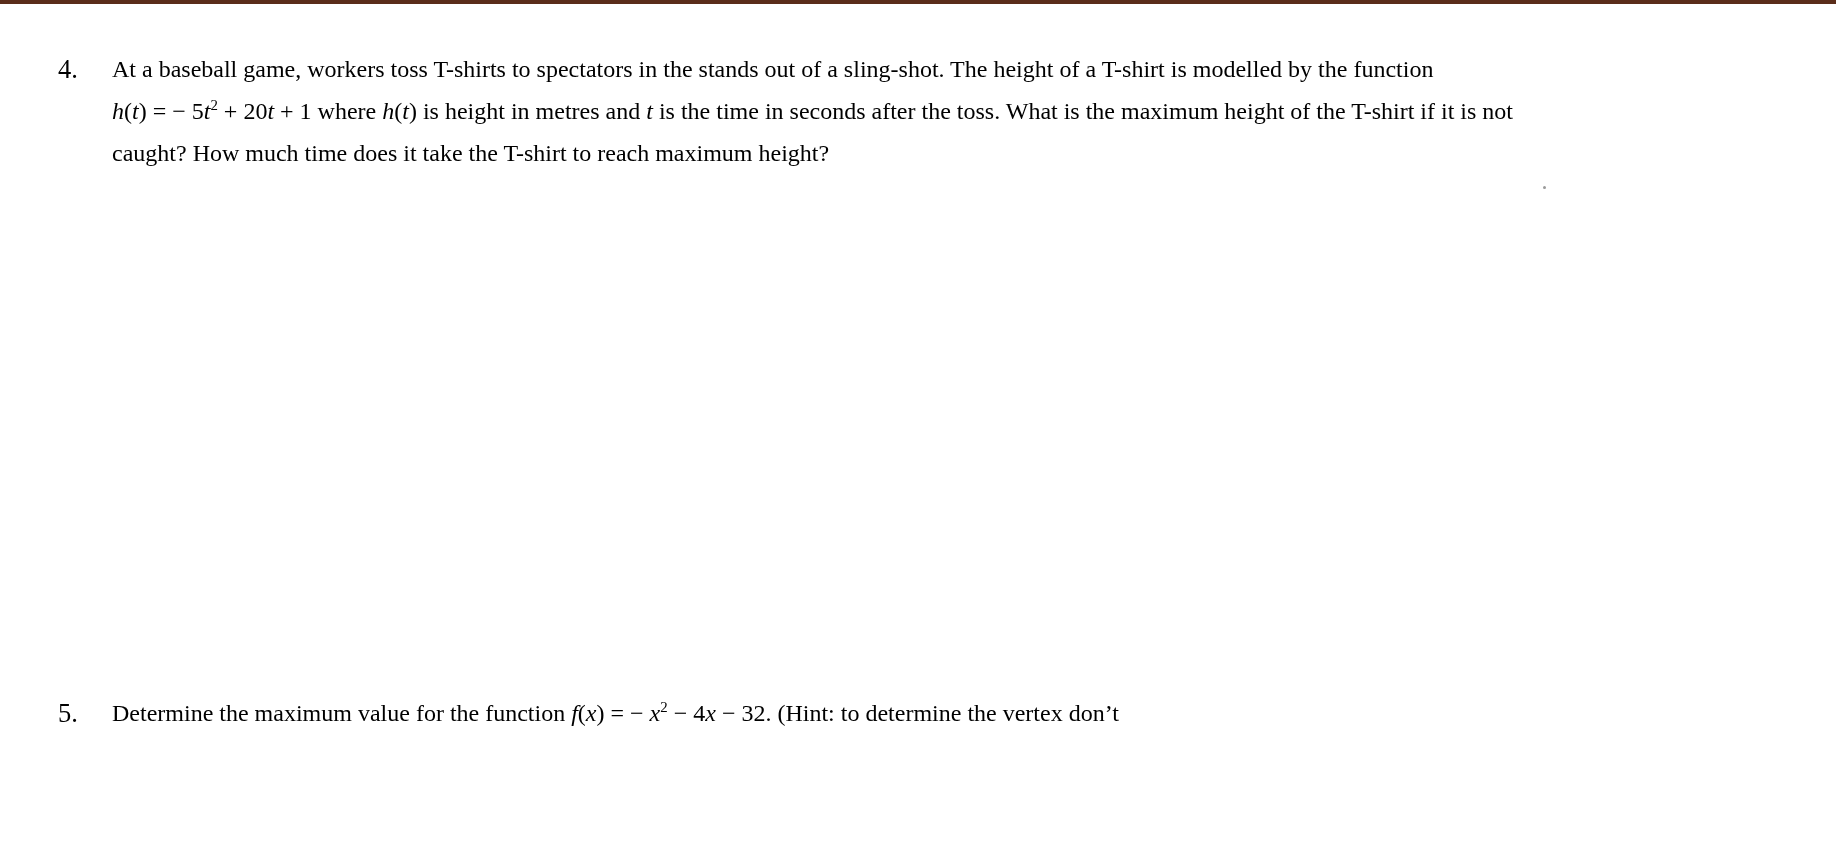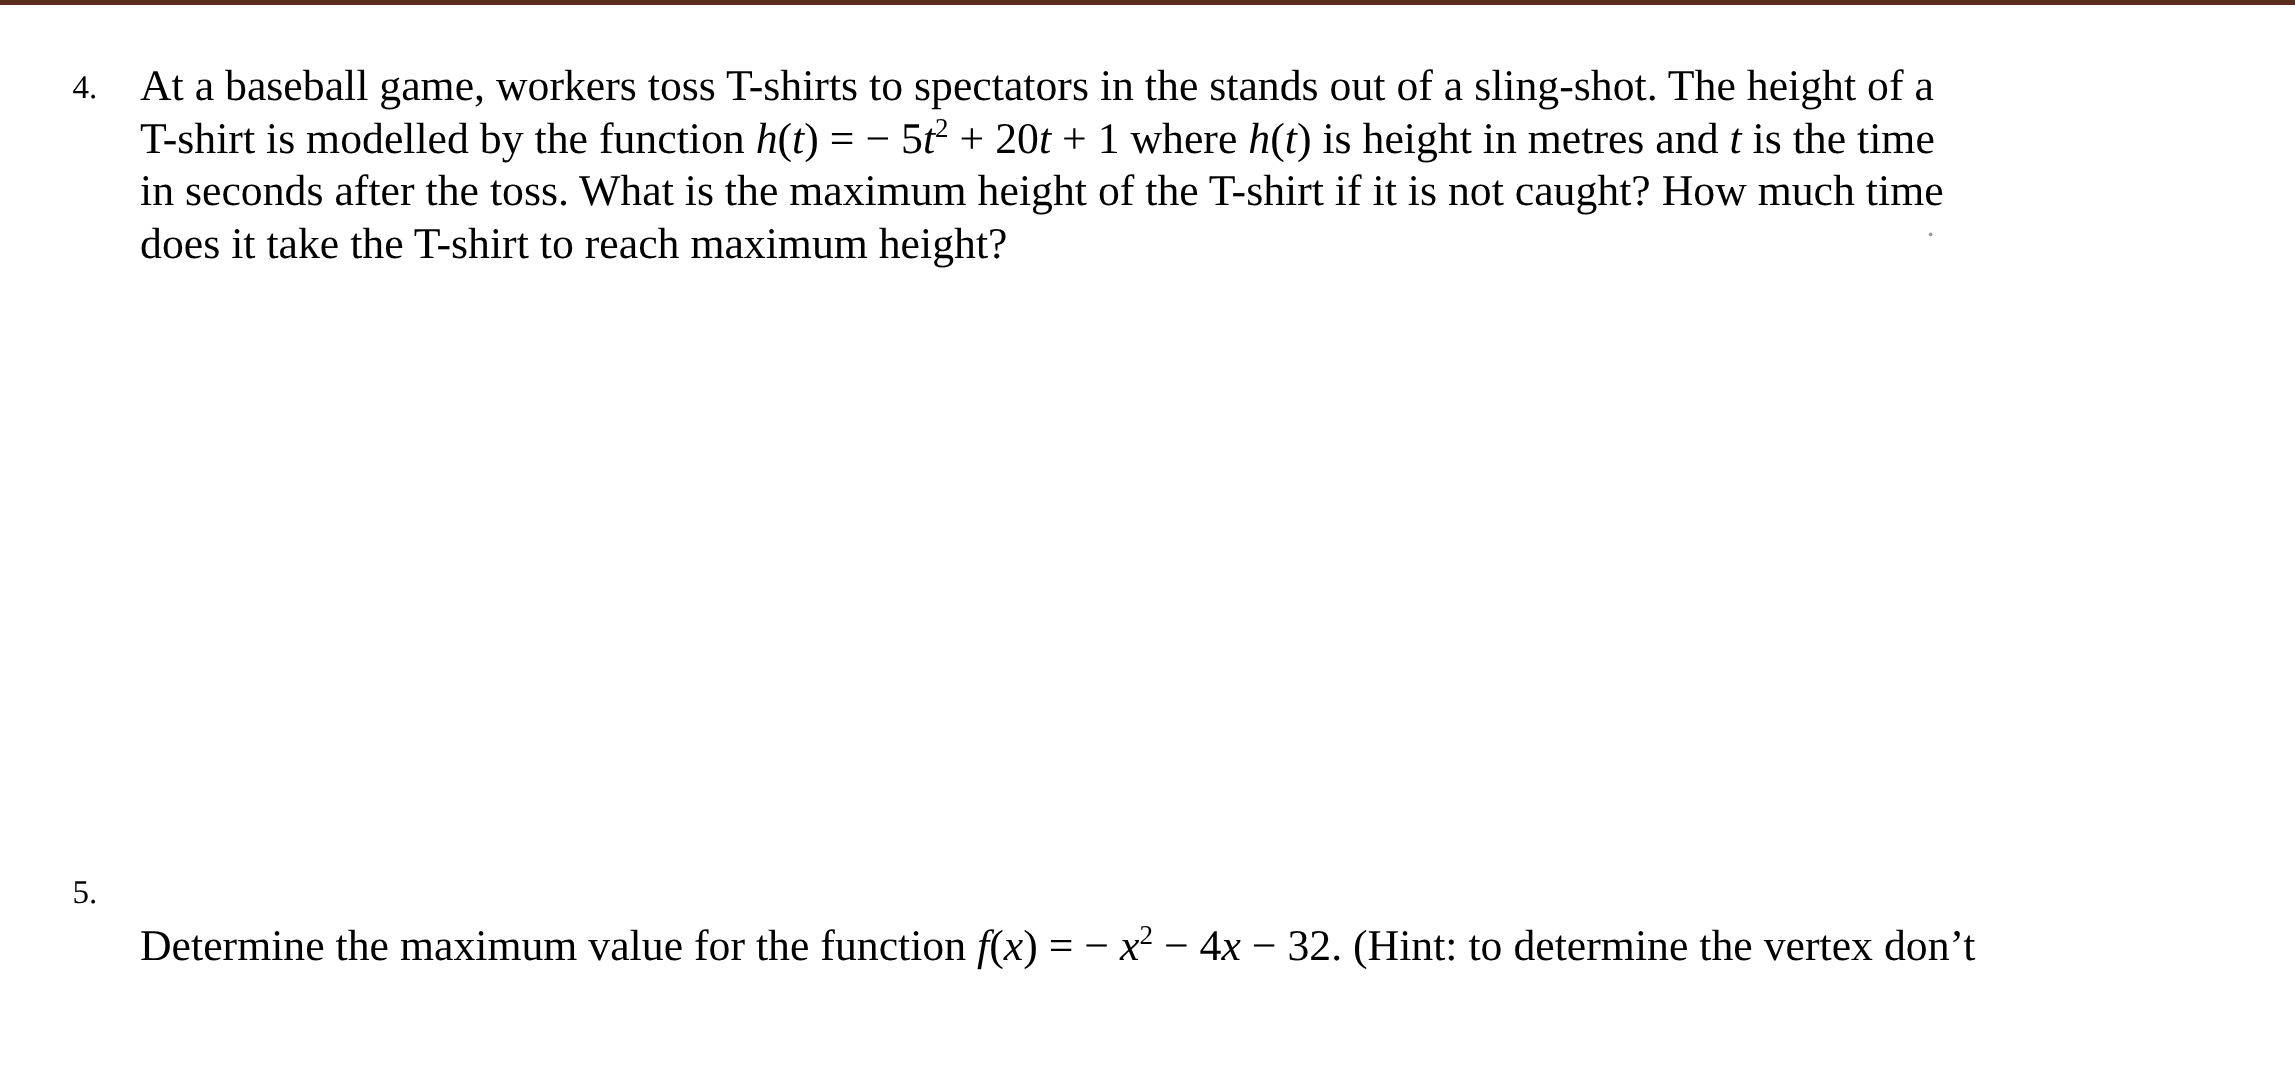--- a/index.html
+++ b/index.html
@@ -45,41 +45,40 @@
     width: 58px;
     flex: 0 0 58px;
     font-size: 26.5px;
     line-height: 42px;
     text-align: left;
     padding-left: 4px;
     box-sizing: border-box;
     white-space: nowrap;
   }
   .q-text {
-    font-size: 35px;
+    font-size: 24px;
     line-height: 42px;
     text-align: left;
   }
   #q4 {
     top: 48px;
     left: 54px;
     width: 1510px;
   }
   #q4 .q-text {
     width: 1452px;
   }
   #q5 {
     top: 692px;
     left: 54px;
     width: 1500px;
   }
   #q5 .q-text {
     width: 1442px;
     white-space: nowrap;
-    margin-top: 44px;
   }
   i.var {
     font-style: italic;
   }
   .math {
     white-space: nowrap;
   }
   sup {
     font-size: 0.62em;
     vertical-align: super;

